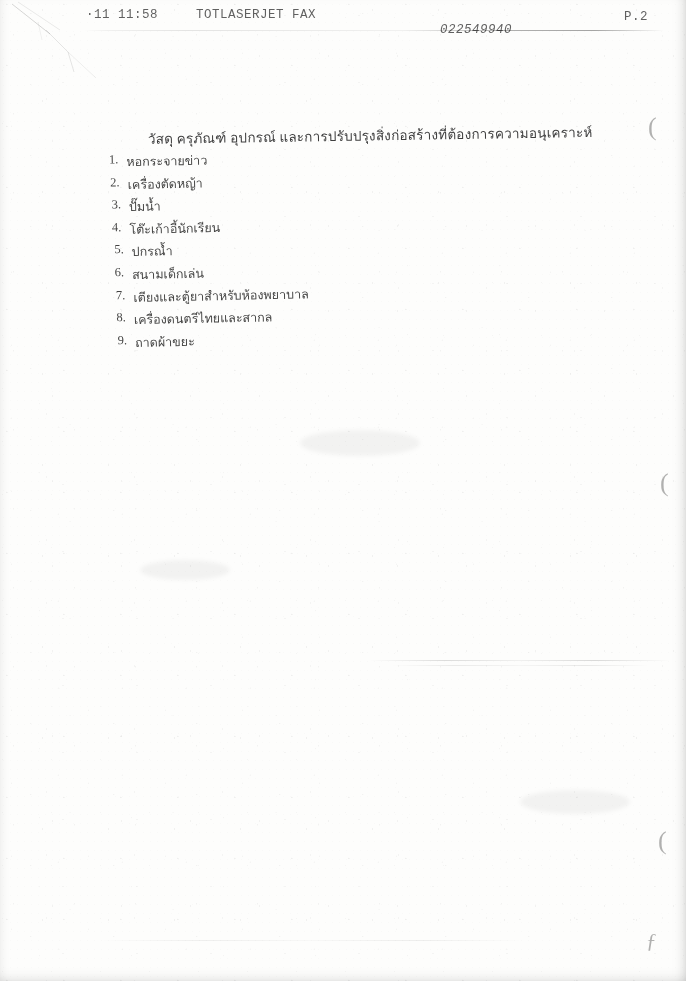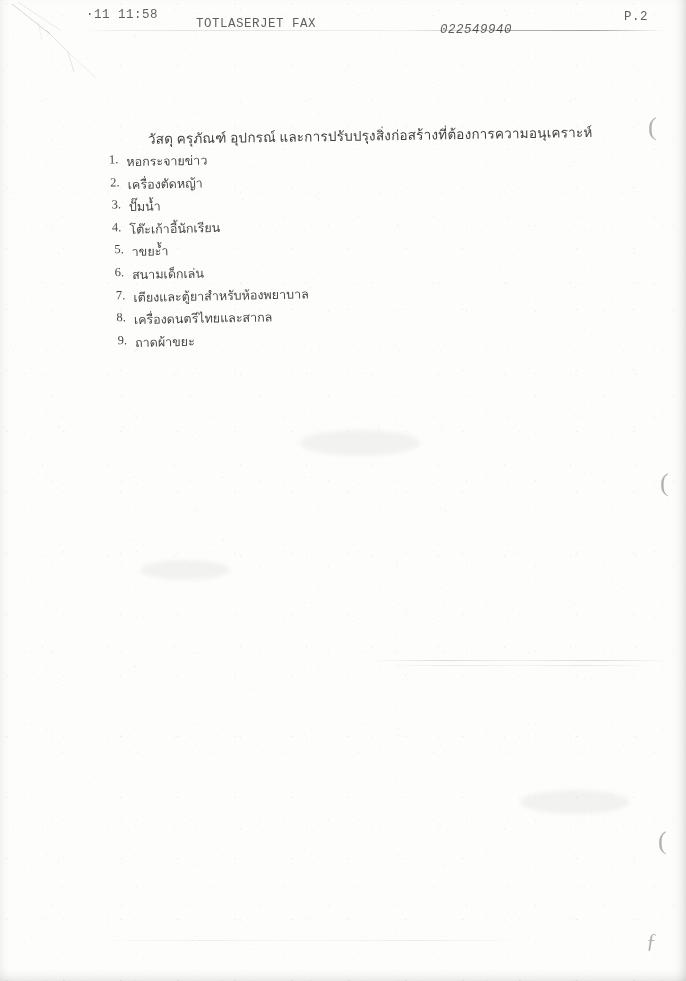--- a/index.html
+++ b/index.html
@@ -64,21 +64,21 @@
     color: #3b3b3b;
     opacity: .80;
   }
   .fax-header span {
     position: absolute;
     white-space: nowrap;
     font-size: 12.5px;
     letter-spacing: .5px;
   }
   .fh-date   { left: 86px;  top: 2px; }
-  .fh-machine{ left: 196px; top: 2px; letter-spacing: 1.2px; margin-top: 9px; }
+  .fh-machine{ left: 196px; top: 2px; letter-spacing: 1.2px; }
   .fh-number { left: 440px; top: 17px; letter-spacing: 1.4px; font-style: italic; }
   .fh-page   { left: 624px; top: 4px; letter-spacing: 1px; text-align: center; }
 
   .header-rule {
     position: absolute;
     left: 84px;
     right: 22px;
     top: 30px;
     height: 1px;
     background: linear-gradient(to right,
@@ -216,21 +216,21 @@
       <li>
         <span class="num">3.</span>
         <span class="txt">ปั๊มน้ำ</span>
       </li>
       <li>
         <span class="num">4.</span>
         <span class="txt">โต๊ะเก้าอี้นักเรียน</span>
       </li>
       <li>
         <span class="num">5.</span>
-        <span class="txt">าขยะ้ำ</span>
+        <span class="txt">ปกรณ้ำ</span>
       </li>
       <li>
         <span class="num">6.</span>
         <span class="txt">สนามเด็กเล่น</span>
       </li>
       <li>
         <span class="num">7.</span>
         <span class="txt">เตียงและตู้ยาสำหรับห้องพยาบาล</span>
       </li>
       <li>

